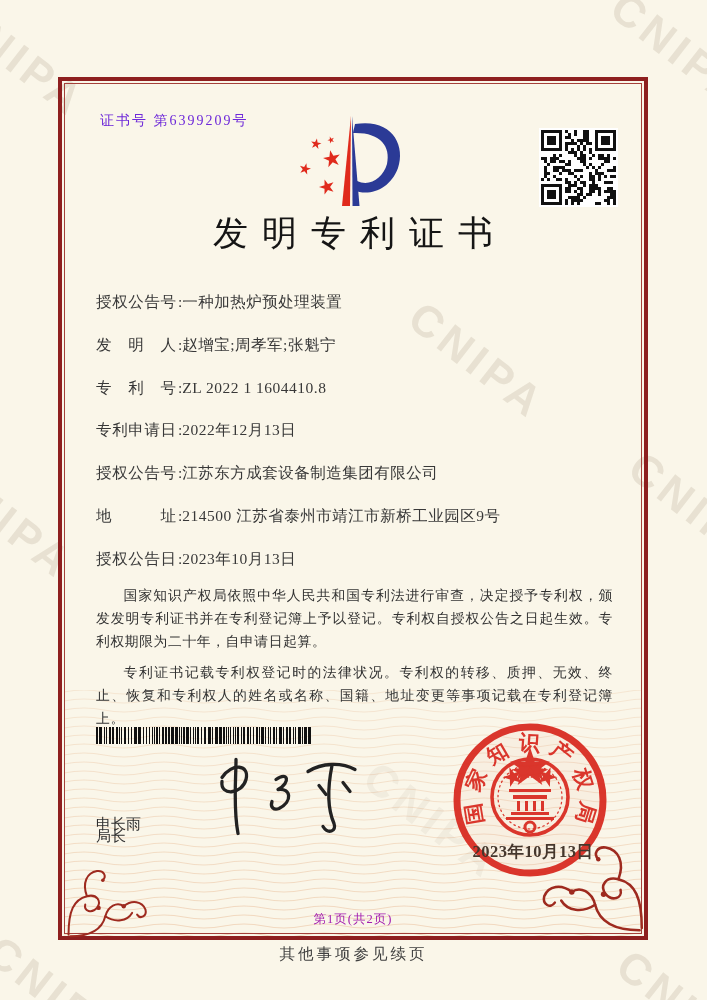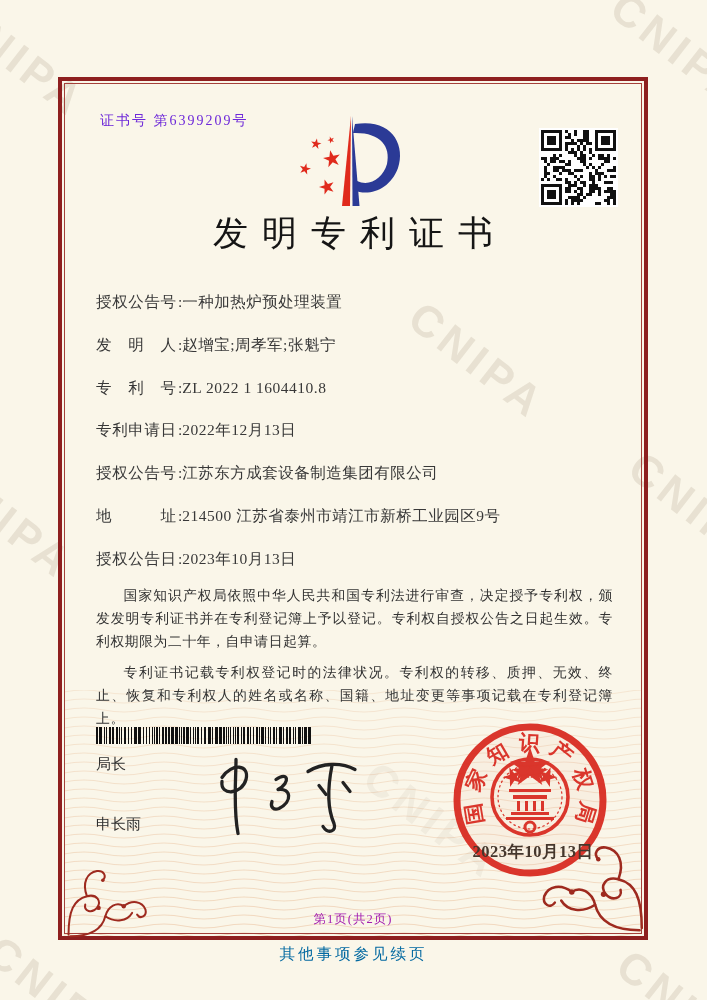--- a/index.html
+++ b/index.html
@@ -50,33 +50,33 @@
   .row .colon{ margin-left:2px; }
   .row .val{ margin-left:0; letter-spacing:0.5px; }
   .row .pair2{ position:absolute; left:278px; top:0; }
   .paras{
     position:absolute; left:96px; top:584px; width:517px;
     font-size:13.8px; line-height:23px; color:#323232;
     text-align:justify; letter-spacing:0.6px;
   }
   .paras p{ margin:0 0 8px 0; text-indent:2em; }
   .barcode{ position:absolute; left:96px; top:727px; }
-  .signer-title{ position:absolute; left:96px; top:755px; font-size:15px; color:#2e2e2e; }
+  .signer-title{ position:absolute; left:96px; top:827px; font-size:15px; color:#2e2e2e; }
   .signer-name{ position:absolute; left:96px; top:815px; font-size:15px; color:#2e2e2e; }
   .signature{ position:absolute; left:192px; top:748px; }
   .seal{ position:absolute; left:445px; top:705px; opacity:0.93; }
   .flourish-left{ position:absolute; left:61px; top:846px; }
   .flourish-right{ position:absolute; left:540px; top:813px; transform:scaleX(-1); }
   .page-note{
     position:absolute; left:58px; top:911px; width:590px;
     text-align:center; font-size:12.5px; letter-spacing:1px; color:#a21caf;
   }
   .cont-note{
     position:absolute; left:0; top:944px; width:707px;
-    text-align:center; font-size:15.5px; letter-spacing:3px; color:#0369a1;
+    text-align:center; font-size:15.5px; letter-spacing:3px; color:#404040;
   }
   .waves{ position:absolute; left:64px; top:690px; }
 </style>
 </head>
 <body>
 
 <div class="page">
 
   <svg class="waves" width="578" height="246" id="waves">
       <path d="M0 2 q 20 -4 40 0 q 20 4 40 0 q 20 -4 40 0 q 20 4 40 0 q 20 -4 40 0 q 20 4 40 0 q 20 -4 40 0 q 20 4 40 0 q 20 -4 40 0 q 20 4 40 0 q 20 -4 40 0 q 20 4 40 0 q 20 -4 40 0 q 20 4 40 0 q 20 -4 40 0 q 20 4 40 0" fill="none" stroke="#efd2b6" stroke-width="1" stroke-opacity="0.45"></path>

